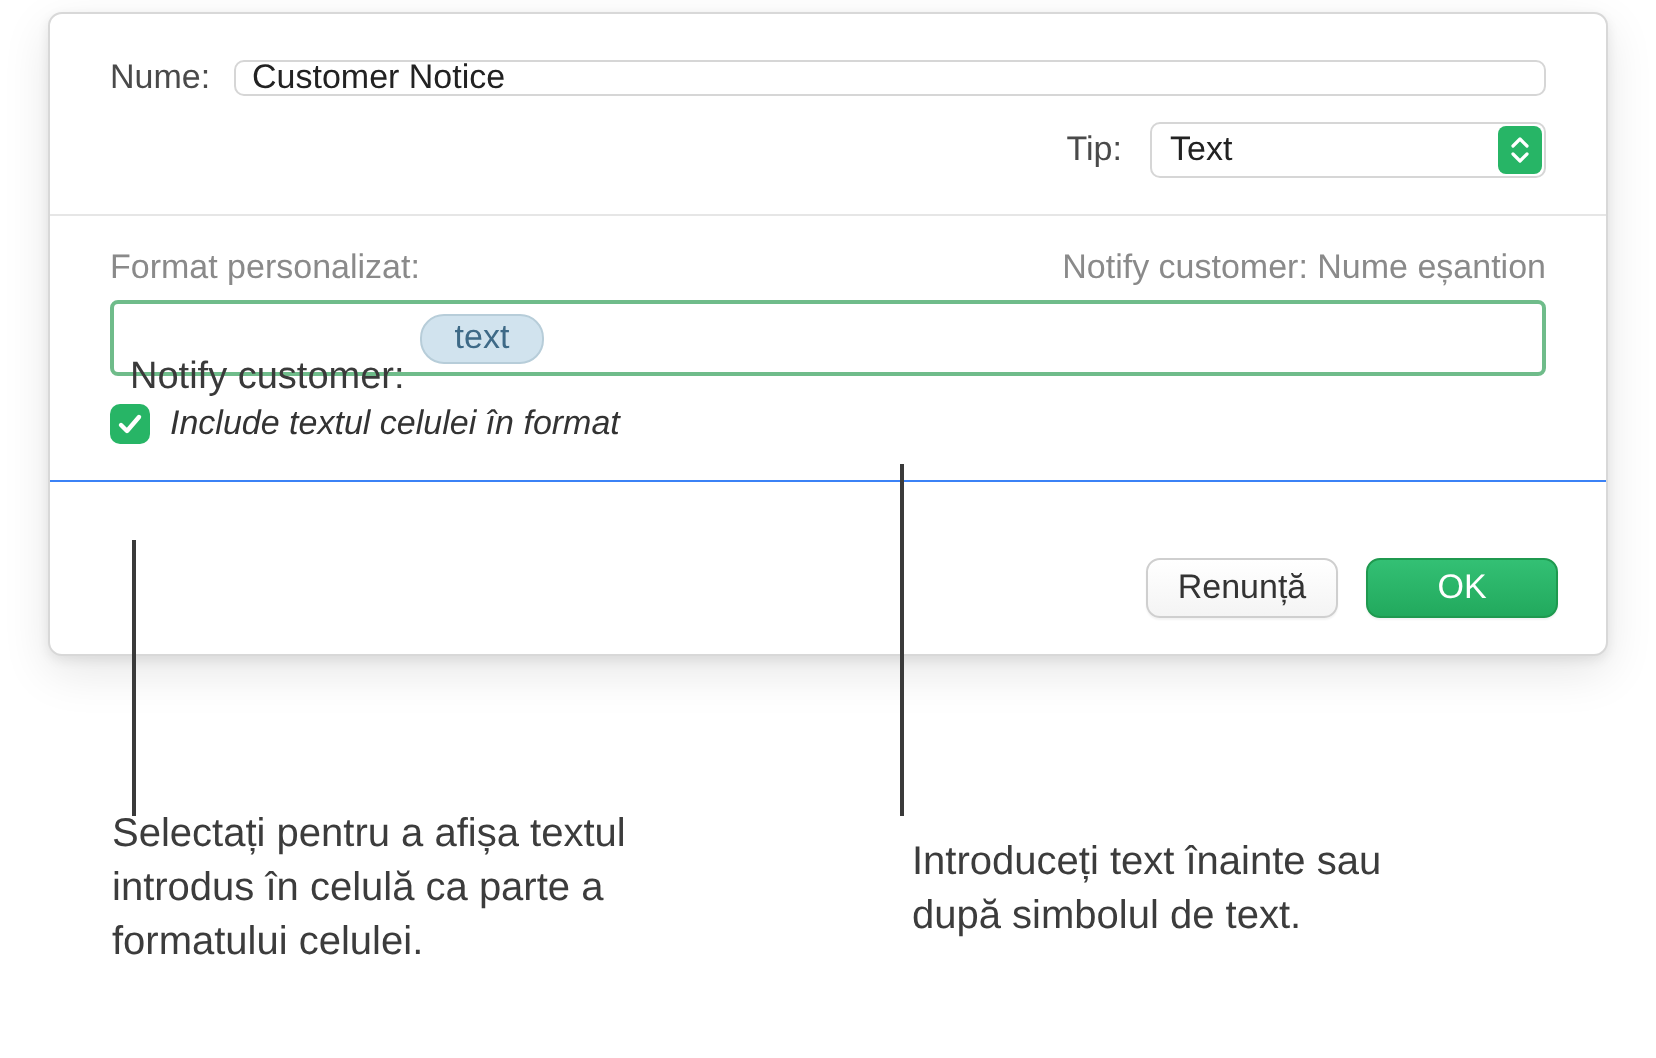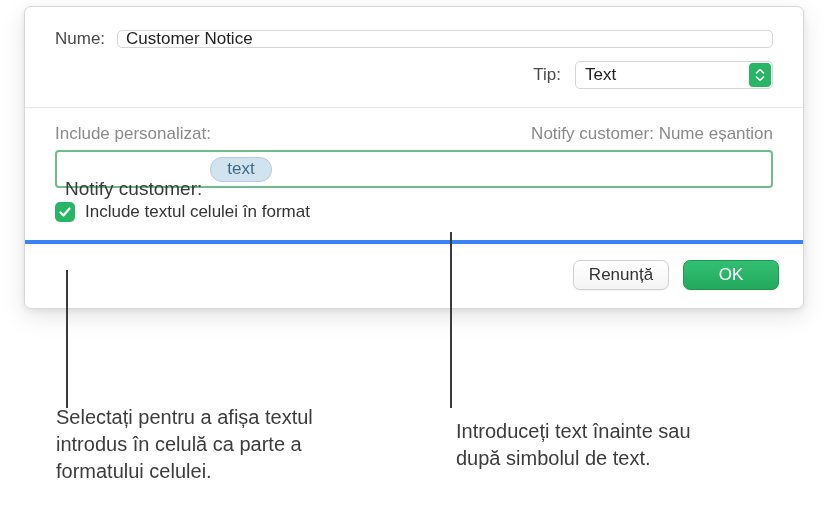--- a/index.html
+++ b/index.html
@@ -112,21 +112,22 @@
     padding: 1px 16px 2px 16px;
     font-size: 17px;
     color: #3e6a87;
     line-height: 20px;
   }
   .checkbox-row {
     display: flex;
     align-items: flex-end;
     padding: 0 30px 18px 30px;
     gap: 10px;
-    border-bottom: 4px solid #3b82f6;
+    border-bottom: 1px solid #3b82f6;
+    font-style: italic;
   }
   .checkbox {
     width: 20px;
     height: 20px;
     border-radius: 5px;
     background: #27b566;
     display: flex;
     align-items: center;
     justify-content: center;
     flex: none;
@@ -146,20 +147,21 @@
     min-width: 96px;
     height: 30px;
     border-radius: 7px;
     font-size: 17px;
     font-family: inherit;
     border: 1px solid #cfcfcf;
     background: linear-gradient(#ffffff,#f4f4f4);
     color: #333;
     cursor: default;
     box-shadow: 0 1px 1px rgba(0,0,0,0.05);
+    margin-top: 22px;
   }
   .btn-primary {
     background: linear-gradient(#33c074,#22a95d);
     border: 1px solid #1f994f;
     color: #fff;
     font-weight: 400;
   }
   .callout-line {
     position: absolute;
     width: 2px;
@@ -191,21 +193,21 @@
       <div class="select-stepper">
         <svg width="10" height="14" viewBox="0 0 10 14">
           <path d="M1.5 5 L5 1.5 L8.5 5" stroke="#fff" stroke-width="1.6" fill="none" stroke-linecap="round" stroke-linejoin="round"></path>
           <path d="M1.5 9 L5 12.5 L8.5 9" stroke="#fff" stroke-width="1.6" fill="none" stroke-linecap="round" stroke-linejoin="round"></path>
         </svg>
       </div>
     </div>
   </div>
 
   <div class="format-header">
-    <span>Include personalizat:</span>
+    <span>Format personalizat:</span>
     <span>Notify customer: Nume eșantion</span>
   </div>
 
   <div class="format-field">
     <span class="format-prefix">Notify customer:</span>
     <span class="token">text</span>
   </div>
 
   <div class="checkbox-row">
     <div class="checkbox">

